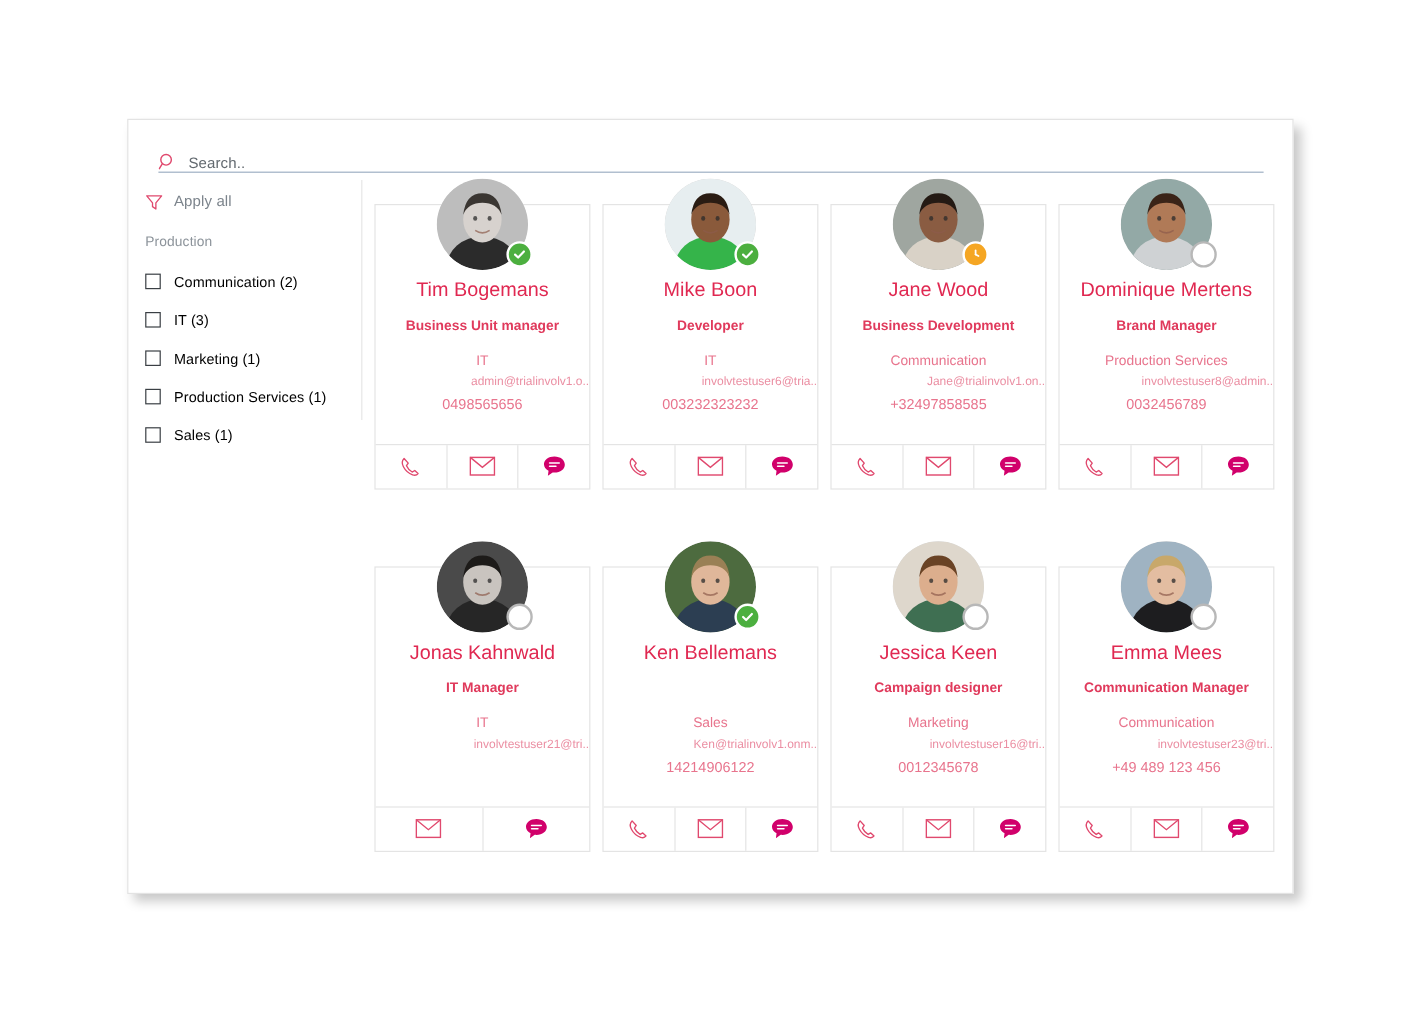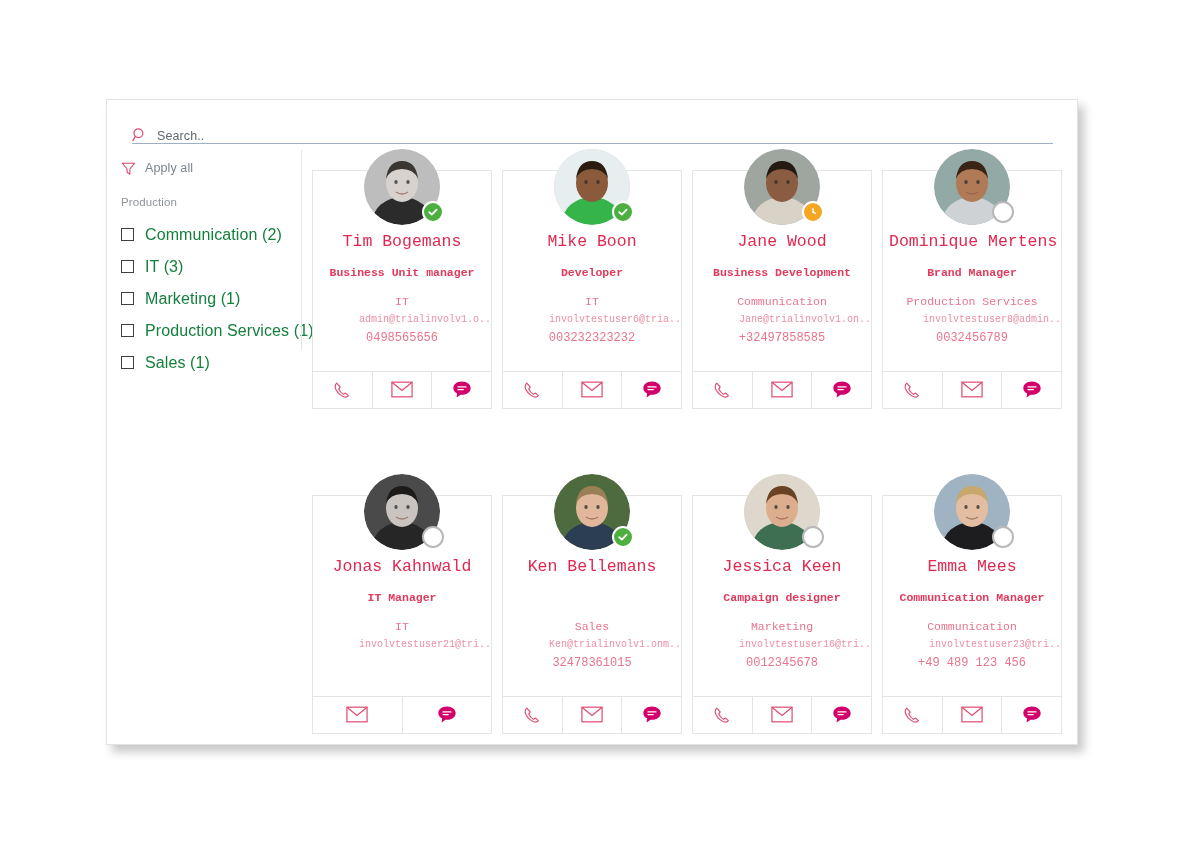--- a/index.html
+++ b/index.html
@@ -97,22 +97,22 @@
   }
   .cbox {
     width: 13px; height: 13px;
     border: 1.6px solid #3a3f44;
     background: #fff;
     box-sizing: border-box;
     margin-right: 11px;
     flex: 0 0 auto;
   }
   .facet-label {
-    font-size: 16px;
-    color: #15803d;
+    font-size: 12px;
+    color: #000000;
     letter-spacing: .1px;
     white-space: nowrap;
   }
 
   
   .v-divider {
     position: absolute;
     left: 194px;
     top: 50px;
     width: 1px;
@@ -123,22 +123,21 @@
   
   .cards {
     position: absolute;
     left: 205px;
     top: 70px;
     width: 760px;
   }
   .card-row {
     display: flex;
     gap: 10px;
-    margin-bottom: 86px;
-    font-family: Liberation Mono, monospace;
+    margin-bottom: 64px;
   }
   .card {
     position: relative;
     width: 180px;
     background: #ffffff;
     border: 1px solid #e4e4e4;
     box-sizing: border-box;
     padding-top: 62px;
     display: flex;
     flex-direction: column;
@@ -618,21 +617,21 @@
       <span class="presence available">
       <svg viewBox="0 0 14 14" width="12" height="12">
         <path d="M2.6 7.2 L5.6 10.1 L11.2 4.2" fill="none" stroke="#ffffff" stroke-width="2.1" stroke-linecap="round" stroke-linejoin="round"></path>
       </svg>
               </span>
     </div>
     <div class="card-name">Ken Bellemans</div>
     <div class="card-title"></div>
     <div class="card-dept">Sales</div>
     <div class="card-email">Ken@trialinvolv1.onm..</div>
-    <div class="card-phone">32478361015</div>
+    <div class="card-phone">14214906122</div>
     <div class="card-spacer"></div>
     <div class="actions">
       <div class="action">
       <span>
         <svg viewBox="0 0 22 22" width="20" height="20">
           <path d="M5.2 3.4 C3.4 5.2 3.0 8.0 4.6 11.0 C6.4 14.4 9.6 17.2 13.0 18.4
                    C15.2 19.2 17.0 18.6 18.0 17.2 L15.0 14.4 L12.6 15.8
                    C10.6 14.6 8.4 12.2 7.4 10.0 L9.0 7.6 Z" fill="none" stroke="#e0496e" stroke-width="1.25" stroke-linejoin="round"></path>
         </svg>
                 </span>

